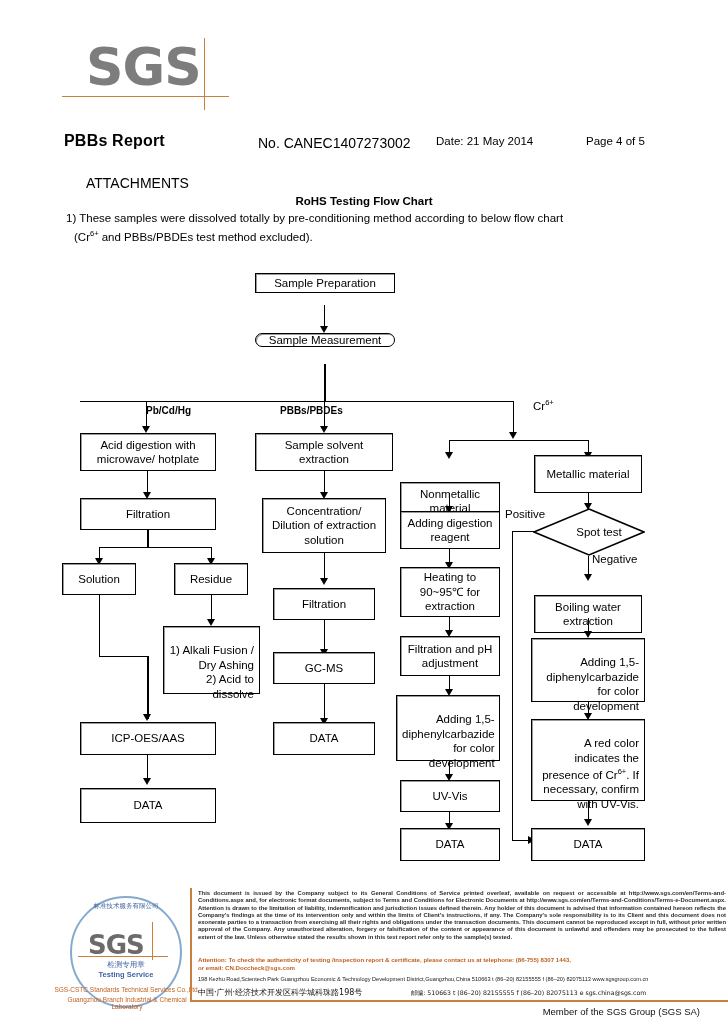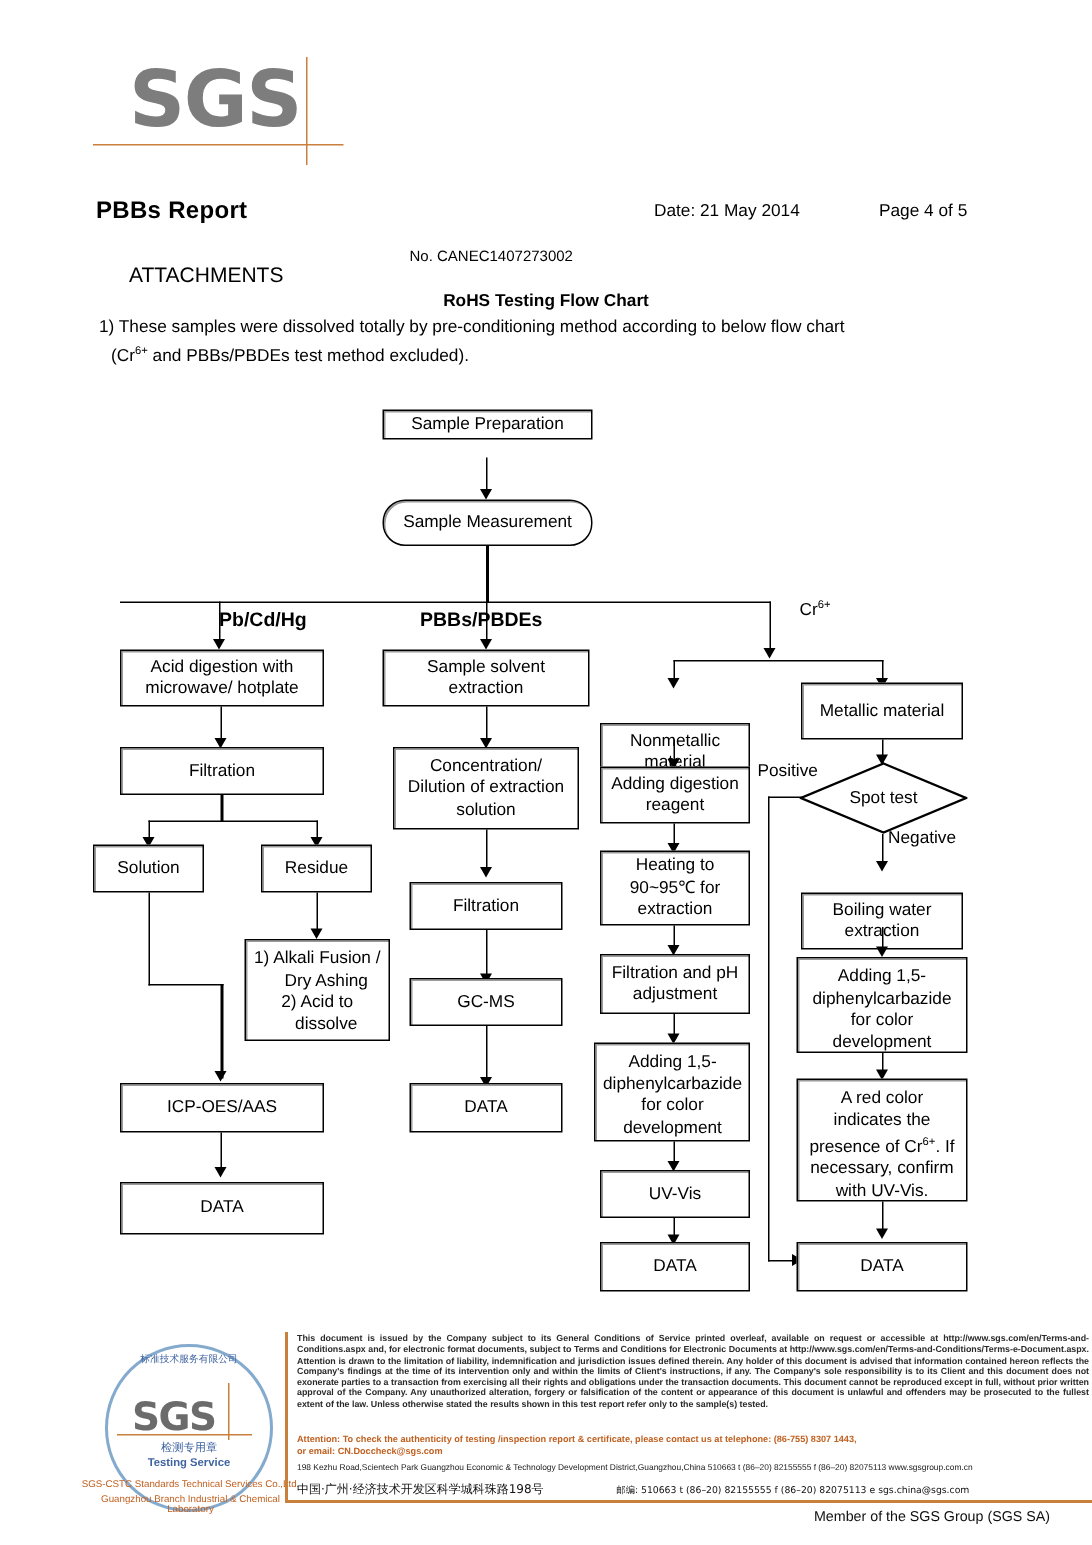--- a/index.html
+++ b/index.html
@@ -25,21 +25,21 @@
     position: absolute; left: 0; top: 0;
   }
   #logo-vrule { position: absolute; left: 118px; top: 0px; width: 1px; height: 72px; background: #c8803c; }
   #logo-hrule { position: absolute; left: -24px; top: 58px; width: 167px; height: 1px; background: #c8803c; }
 
   #hdr-row { position: absolute; left: 0; top: 132px; width: 728px; height: 22px; }
   #test-report-title {
     position: absolute; left: 64px; top: 0;
     font-size: 16px; font-weight: bold; letter-spacing: 0.2px;
   }
-  #hdr-no { position: absolute; left: 273px; top: 3px; font-size: 10px; margin-top: 31px; }
+  #hdr-no { position: absolute; left: 258px; top: 3px; font-size: 14px; }
   #hdr-date { position: absolute; left: 436px; top: 3px; font-size: 11.5px; }
   #hdr-page { position: absolute; left: 586px; top: 3px; font-size: 11.5px; }
 
   #attachments-title { position: absolute; left: 86px; top: 175px; font-size: 14px; }
   #flow-title { position: absolute; left: 0; top: 195px; width: 728px; text-align: center;
                 font-size: 11.5px; font-weight: bold; }
   #note-line1 { position: absolute; left: 66px; top: 212px; font-size: 11.5px; }
   #note-line2 { position: absolute; left: 74px; top: 229px; font-size: 11.5px; }
 
   
@@ -52,25 +52,25 @@
     line-height: 14.5px;
     display: flex;
     align-items: center;
     justify-content: center;
     text-align: center;
     padding: 2px 4px;
     box-shadow: 1px 1px 0 0 #9a9a9a inset;
   }
   .node.left-align {
     justify-content: flex-start;
-    text-align: center;
+    text-align: right;
     align-items: flex-start;
-    padding: 5px 5px;
-  }
-  .branch-label { position: absolute; font-size: 13px; font-weight: bold; }
+    padding: 16px 5px;
+  }
+  .branch-label { position: absolute; font-size: 10px; font-weight: bold; }
   .edge-label { position: absolute; font-size: 11.5px; }
   .cr-label { position: absolute; font-size: 11.5px; }
 
   .ln { position: absolute; background: #000; }
   .ln.h { height: 1.4px; }
   .ln.v { width: 1.4px; }
   .ln.thick-v { width: 2.2px; }
 
   .arrow-d { position: absolute; width: 0; height: 0;
              border-left: 4.5px solid transparent; border-right: 4.5px solid transparent;
@@ -78,21 +78,21 @@
   .arrow-r { position: absolute; width: 0; height: 0;
              border-top: 4.5px solid transparent; border-bottom: 4.5px solid transparent;
              border-left: 7px solid #000; }
 
   
   #spot-test-node { position: absolute; left: 533px; top: 508px; width: 112px; height: 48px; }
   #spot-test-node .dia {
     position: absolute; inset: 0;
   }
   #spot-test-label {
-    position: absolute; left: 0; top: 0; width: 112px; height: 48px;
+    position: absolute; left: 10px; top: 0; width: 112px; height: 48px;
     display: flex; align-items: center; justify-content: center;
     font-size: 11.5px;
     text-align: right;
   }
 
   sup { font-size: 7.5px; vertical-align: super; }
 
   
   #footer { position: absolute; left: 0; top: 888px; width: 728px; height: 142px; }
   #stamp { position: absolute; left: 60px; top: 6px; width: 140px; height: 118px; }
@@ -159,21 +159,21 @@
 <div id="flow-title">RoHS Testing Flow Chart</div>
 <div id="note-line1">1) These samples were dissolved totally by pre-conditioning method according to below flow chart</div>
 <div id="note-line2">(Cr<sup>6+</sup> and PBBs/PBDEs test method excluded).</div>
 
 <div id="flow">
 
   <div class="node" style="left:255px; top:273px; width:140px; height:20px;">Sample Preparation</div>
   <div class="ln v" style="left:324px; top:305px; height:24px;"></div>
   <div class="arrow-d" style="left:320px; top:326px;"></div>
 
-  <div class="node" style="left:255px; top:333px; width:140px; height:31px;border-radius:15px;">Sample Measurement</div>
+  <div class="node" style="left:255px; top:333px; width:140px; height:14px;border-radius:15px;">Sample Measurement</div>
 
   <div class="ln thick-v" style="left:324px; top:364px; height:38px;"></div>
 
   <div class="ln h" style="left:80px; top:401px; width:434px;"></div>
 
   <div class="branch-label" style="left:146px; top:405px;">Pb/Cd/Hg</div>
   <div class="ln v" style="left:146px; top:401px; height:28px;"></div>
   <div class="arrow-d" style="left:142px; top:426px;"></div>
 
   <div class="branch-label" style="left:280px; top:405px;">PBBs/PBDEs</div>

